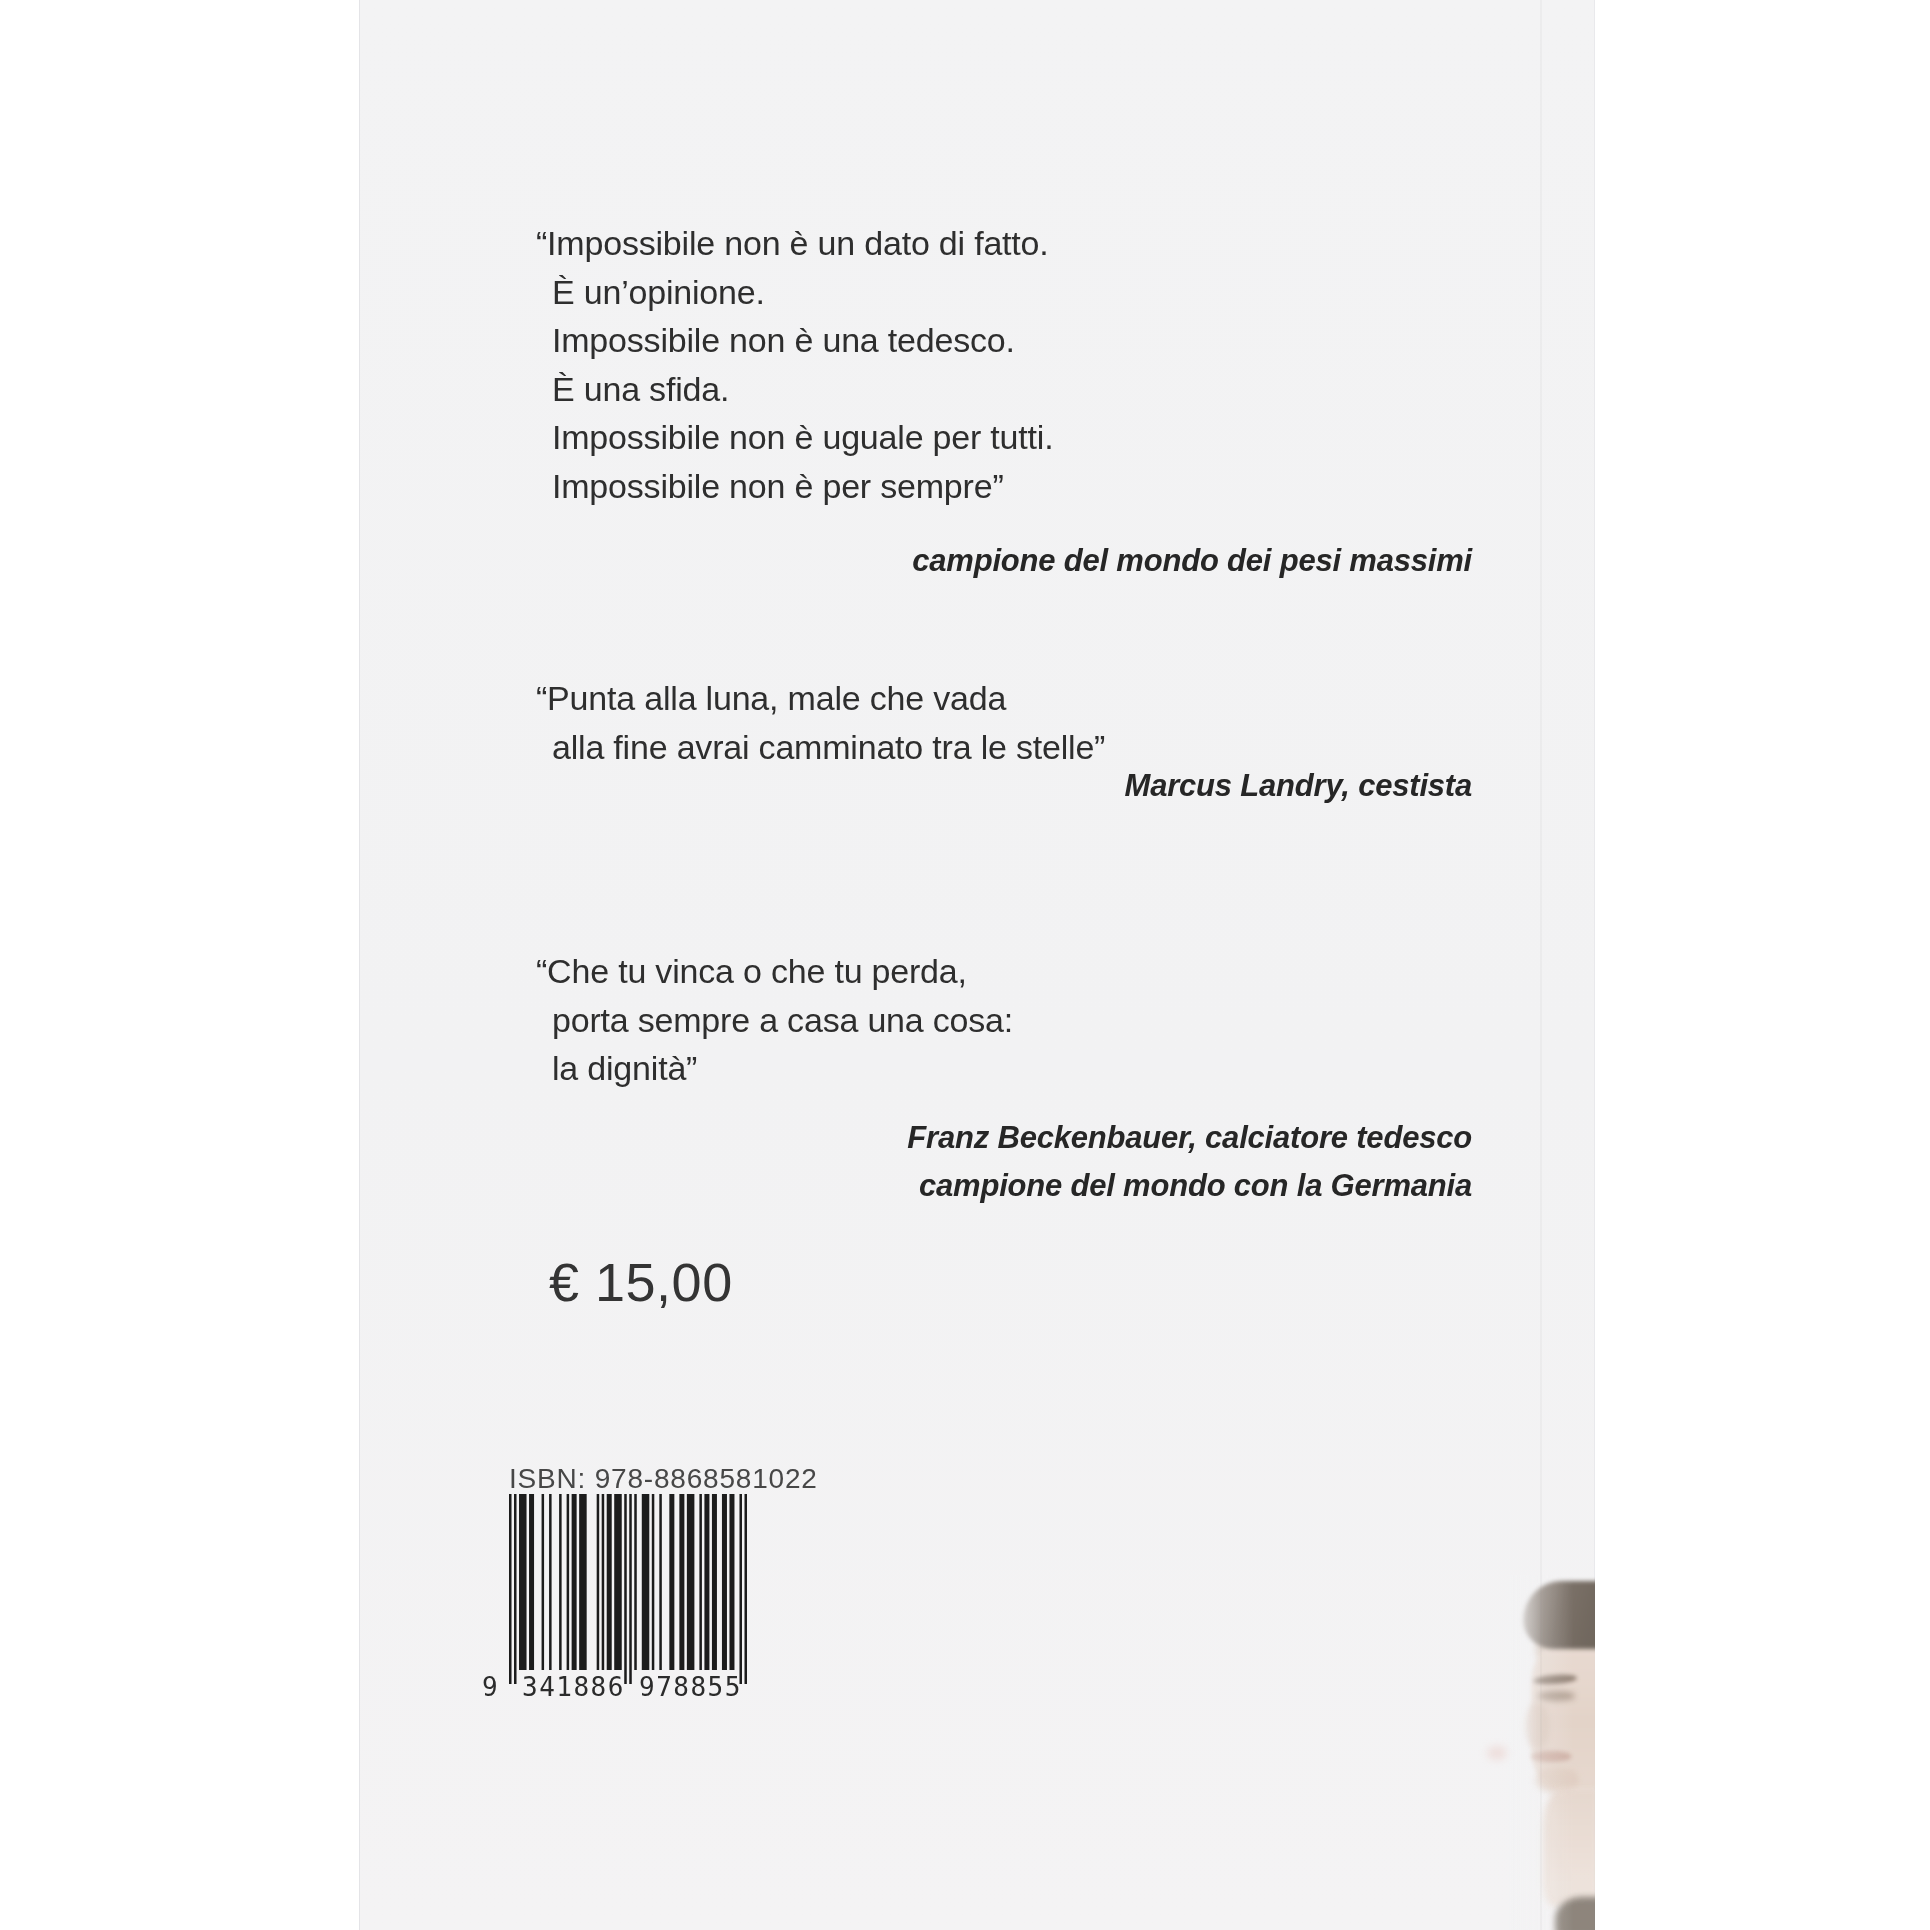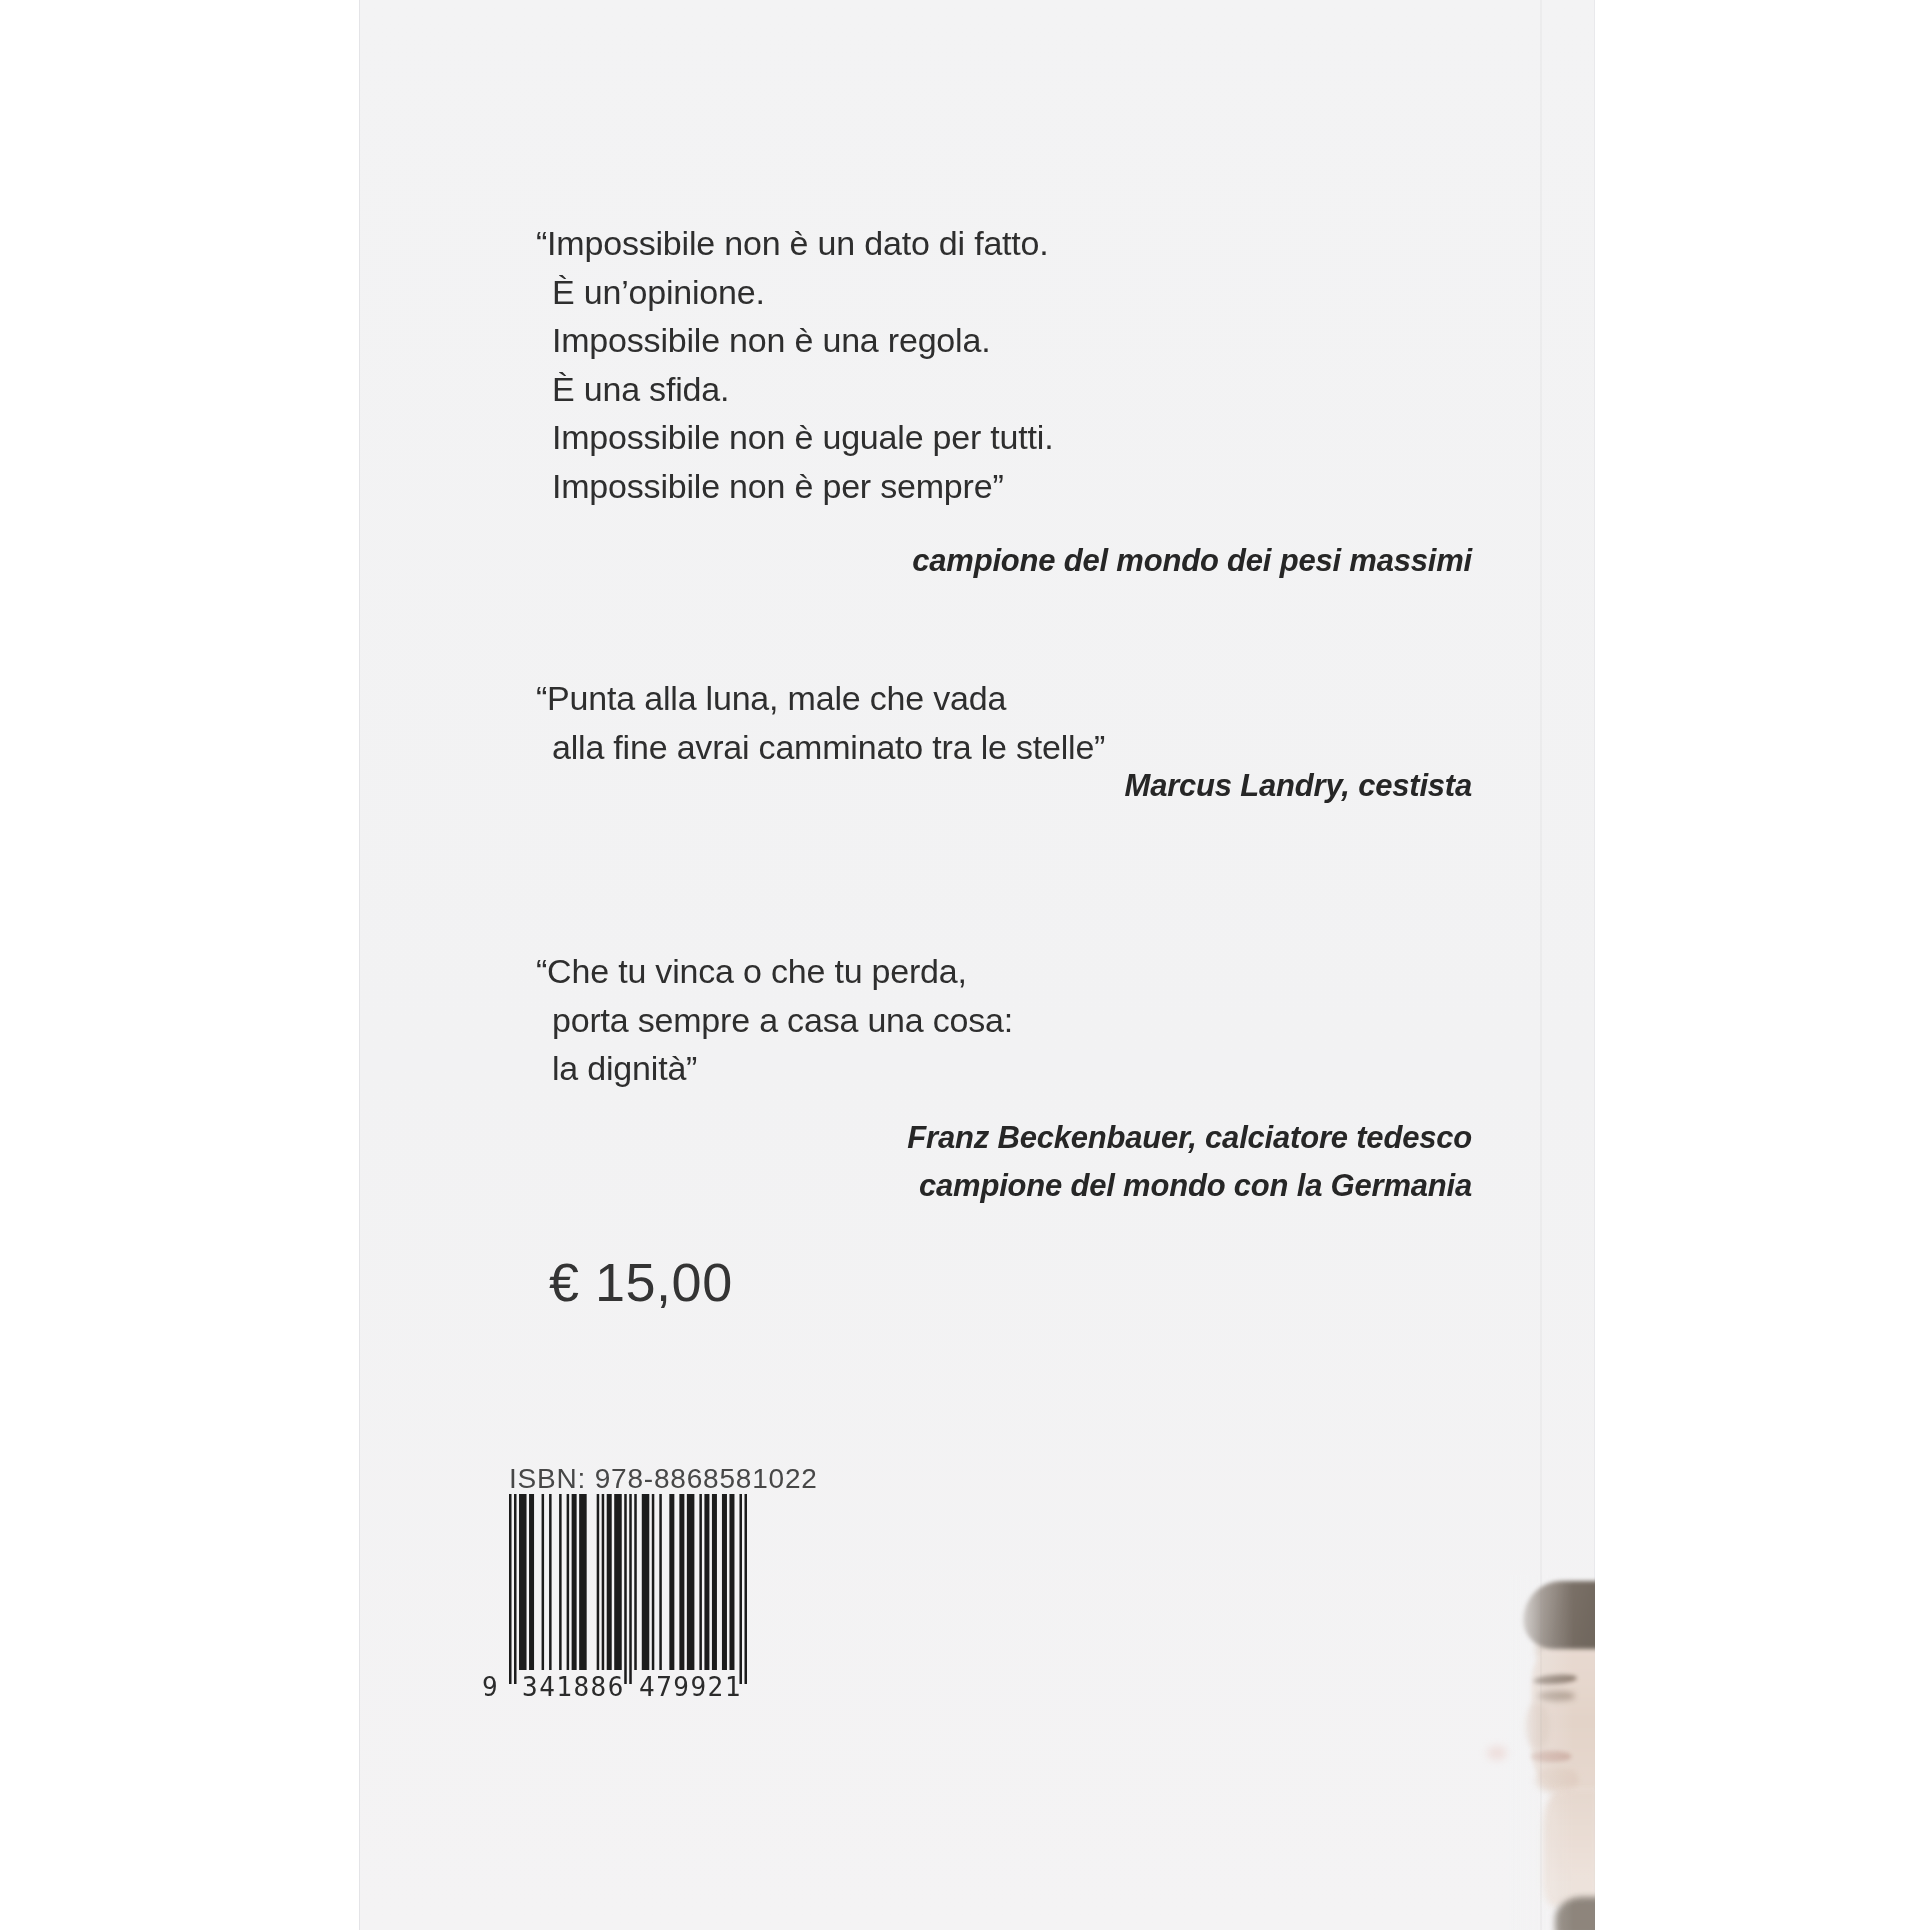--- a/index.html
+++ b/index.html
@@ -210,21 +210,21 @@
 </style>
 </head>
 <body>
 
 <div class="canvas">
   <div class="page">
 
     <section class="quote q1">
       <div class="qline">“Impossibile non è un dato di fatto.</div>
       <div class="qline">È un’opinione.</div>
-      <div class="qline">Impossibile non è una regola.</div>
+      <div class="qline">Impossibile non è una tedesco.</div>
       <div class="qline">È una sfida.</div>
       <div class="qline">Impossibile non è uguale per tutti.</div>
       <div class="qline">Impossibile non è per sempre”</div>
     </section>
 
     <section class="attr a1">
       <div class="aline">campione del mondo dei pesi massimi</div>
     </section>
 
     <section class="quote q2">
@@ -279,21 +279,21 @@
           <rect x="190.40" y="0" width="2.51" height="176" fill="#1c1c1c"></rect>
           <rect x="195.41" y="0" width="5.01" height="176" fill="#1c1c1c"></rect>
           <rect x="202.93" y="0" width="5.01" height="176" fill="#1c1c1c"></rect>
           <rect x="212.95" y="0" width="5.01" height="176" fill="#1c1c1c"></rect>
           <rect x="220.46" y="0" width="5.01" height="176" fill="#1c1c1c"></rect>
           <rect x="230.48" y="0" width="2.51" height="190" fill="#1c1c1c"></rect>
           <rect x="235.49" y="0" width="2.51" height="190" fill="#1c1c1c"></rect>
         </svg>
       <span class="bd bd-first">9</span>
       <span class="bd bd-left">341886</span>
-      <span class="bd bd-right">479921</span>
+      <span class="bd bd-right">978855</span>
     </div>
 
     <div class="photo">
       <div class="ph-temple"></div>
       <div class="ph-face"></div>
       <div class="ph-hair"></div>
       <div class="ph-brow"></div>
       <div class="ph-eye"></div>
       <div class="ph-nose"></div>
       <div class="ph-lips"></div>

